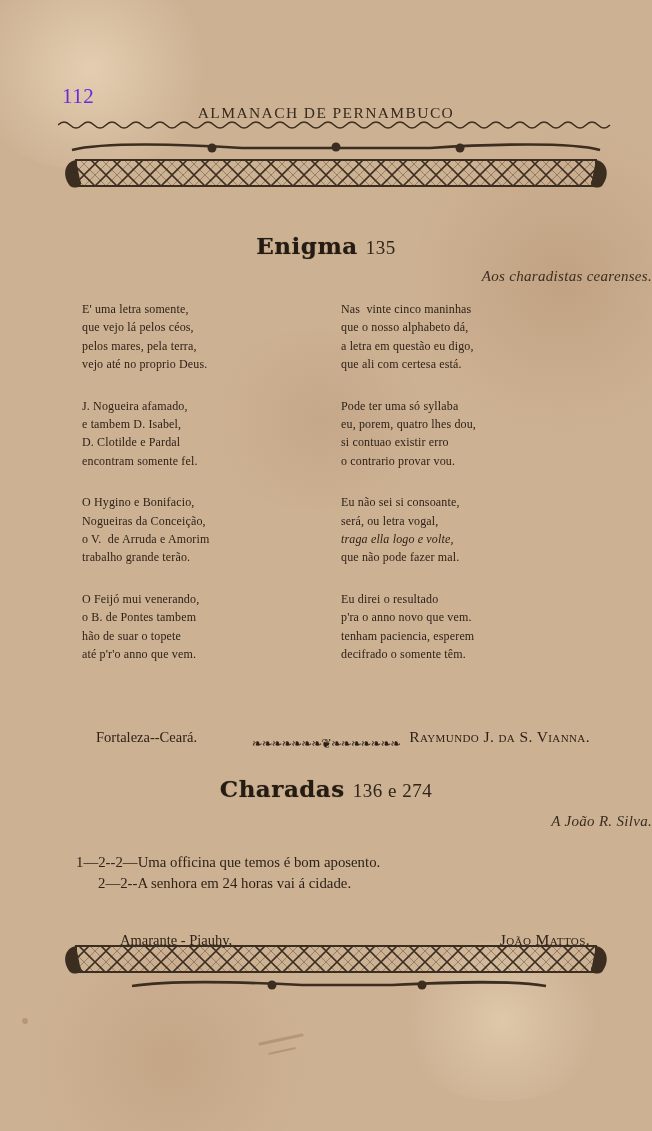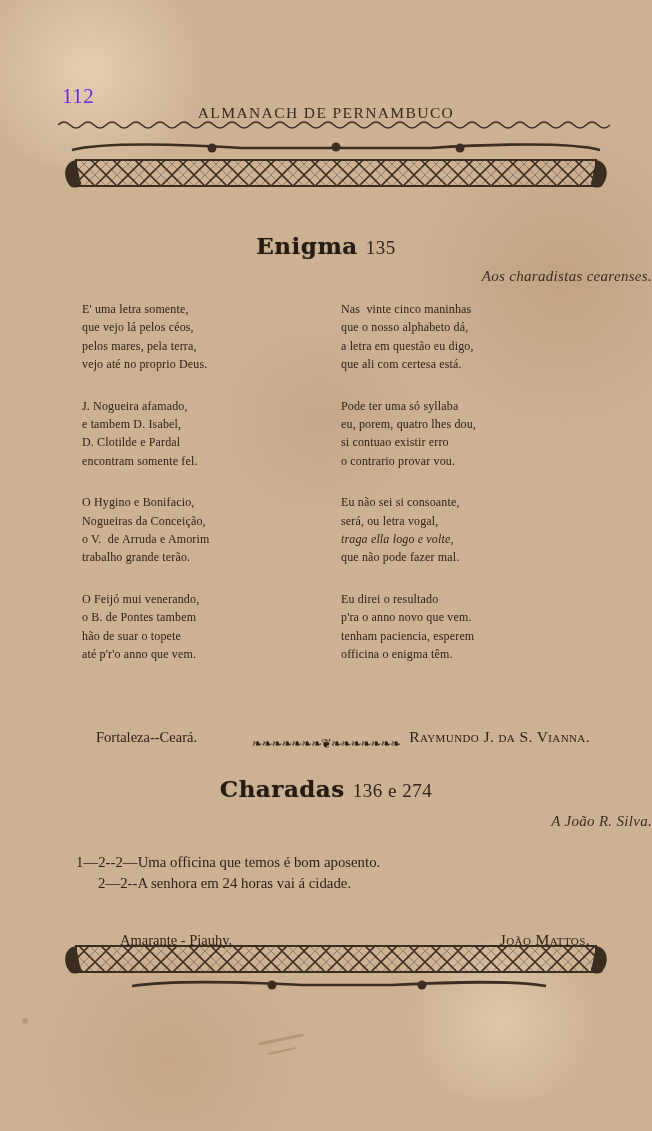--- a/index.html
+++ b/index.html
@@ -294,21 +294,21 @@
       <div class="col left">
         <div>O Feijó mui venerando,</div>
         <div>o B. de Pontes tambem</div>
         <div>hão de suar o topete</div>
         <div>até p'r'o anno que vem.</div>
       </div>
       <div class="col right">
         <div>Eu direi o resultado</div>
         <div>p'ra o anno novo que vem.</div>
         <div>tenham paciencia, esperem</div>
-        <div>officina o enigma têm.</div>
+        <div>decifrado o somente têm.</div>
       </div>
     </div>
 
   </div>
 
   <div class="sigline" id="enigma-sig">
     <span>Fortaleza--Ceará.</span>
     <span class="author smallcaps">Raymundo J. da S. Vianna.</span>
   </div>
 

